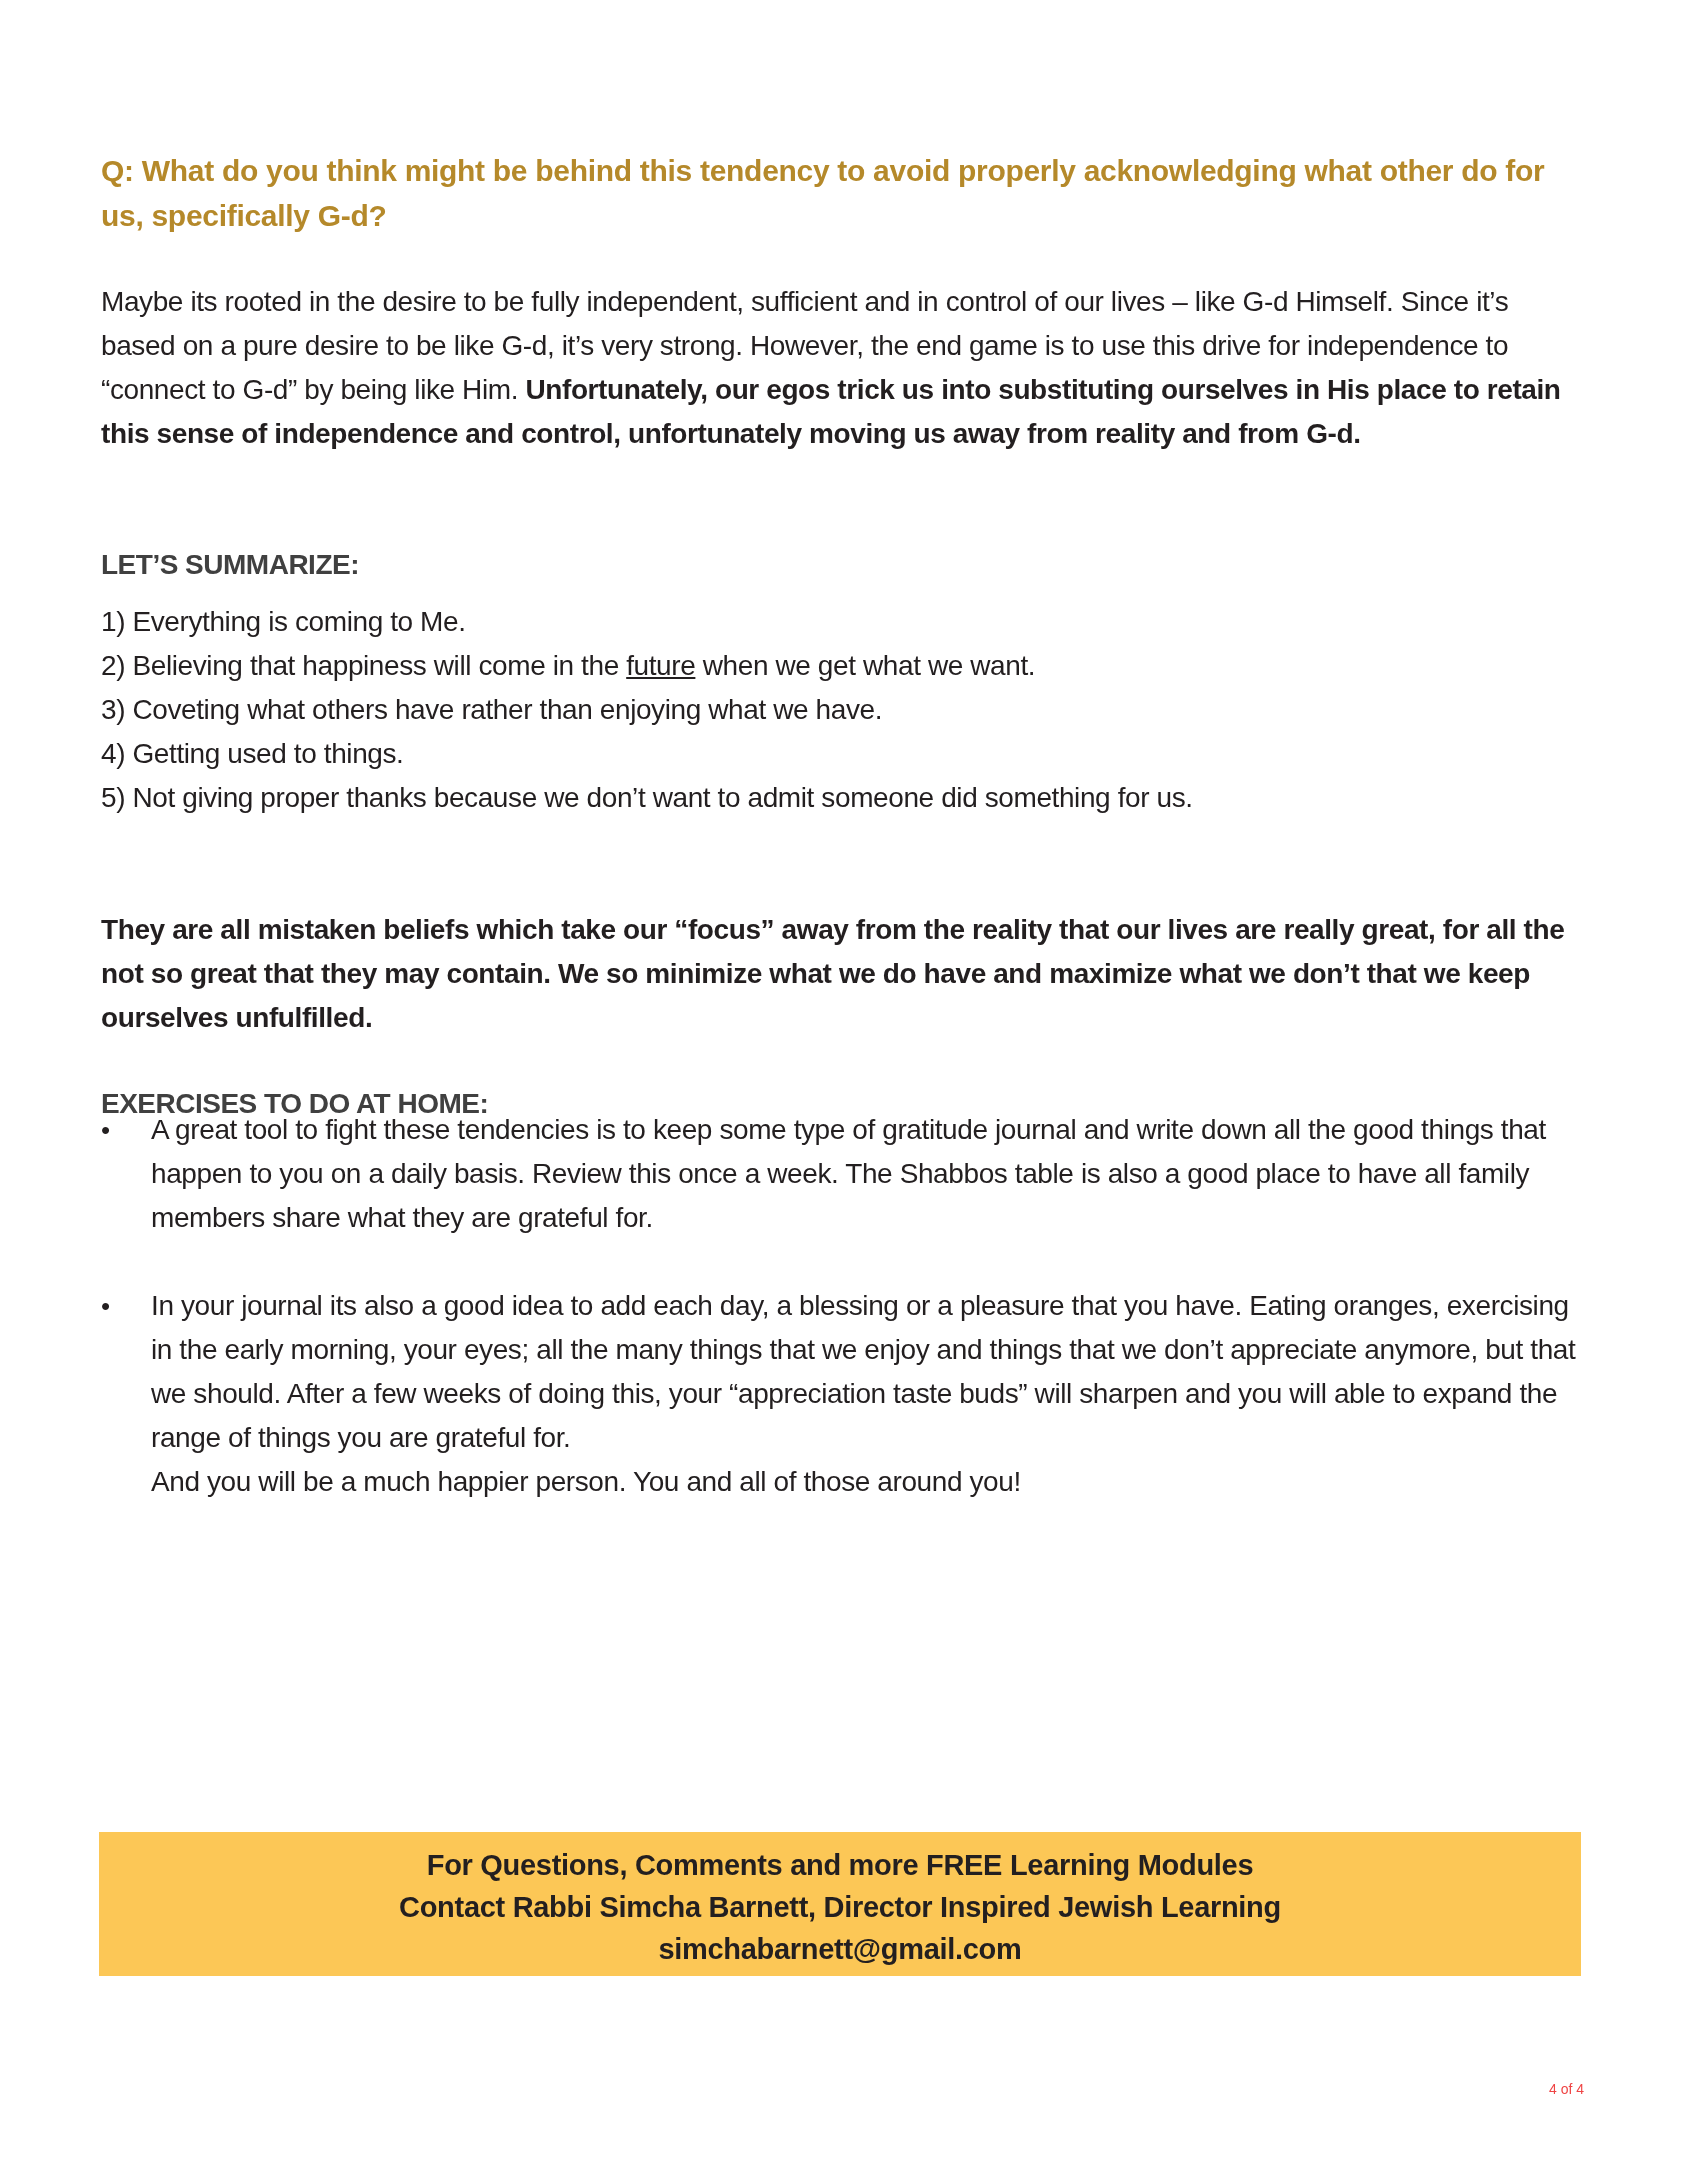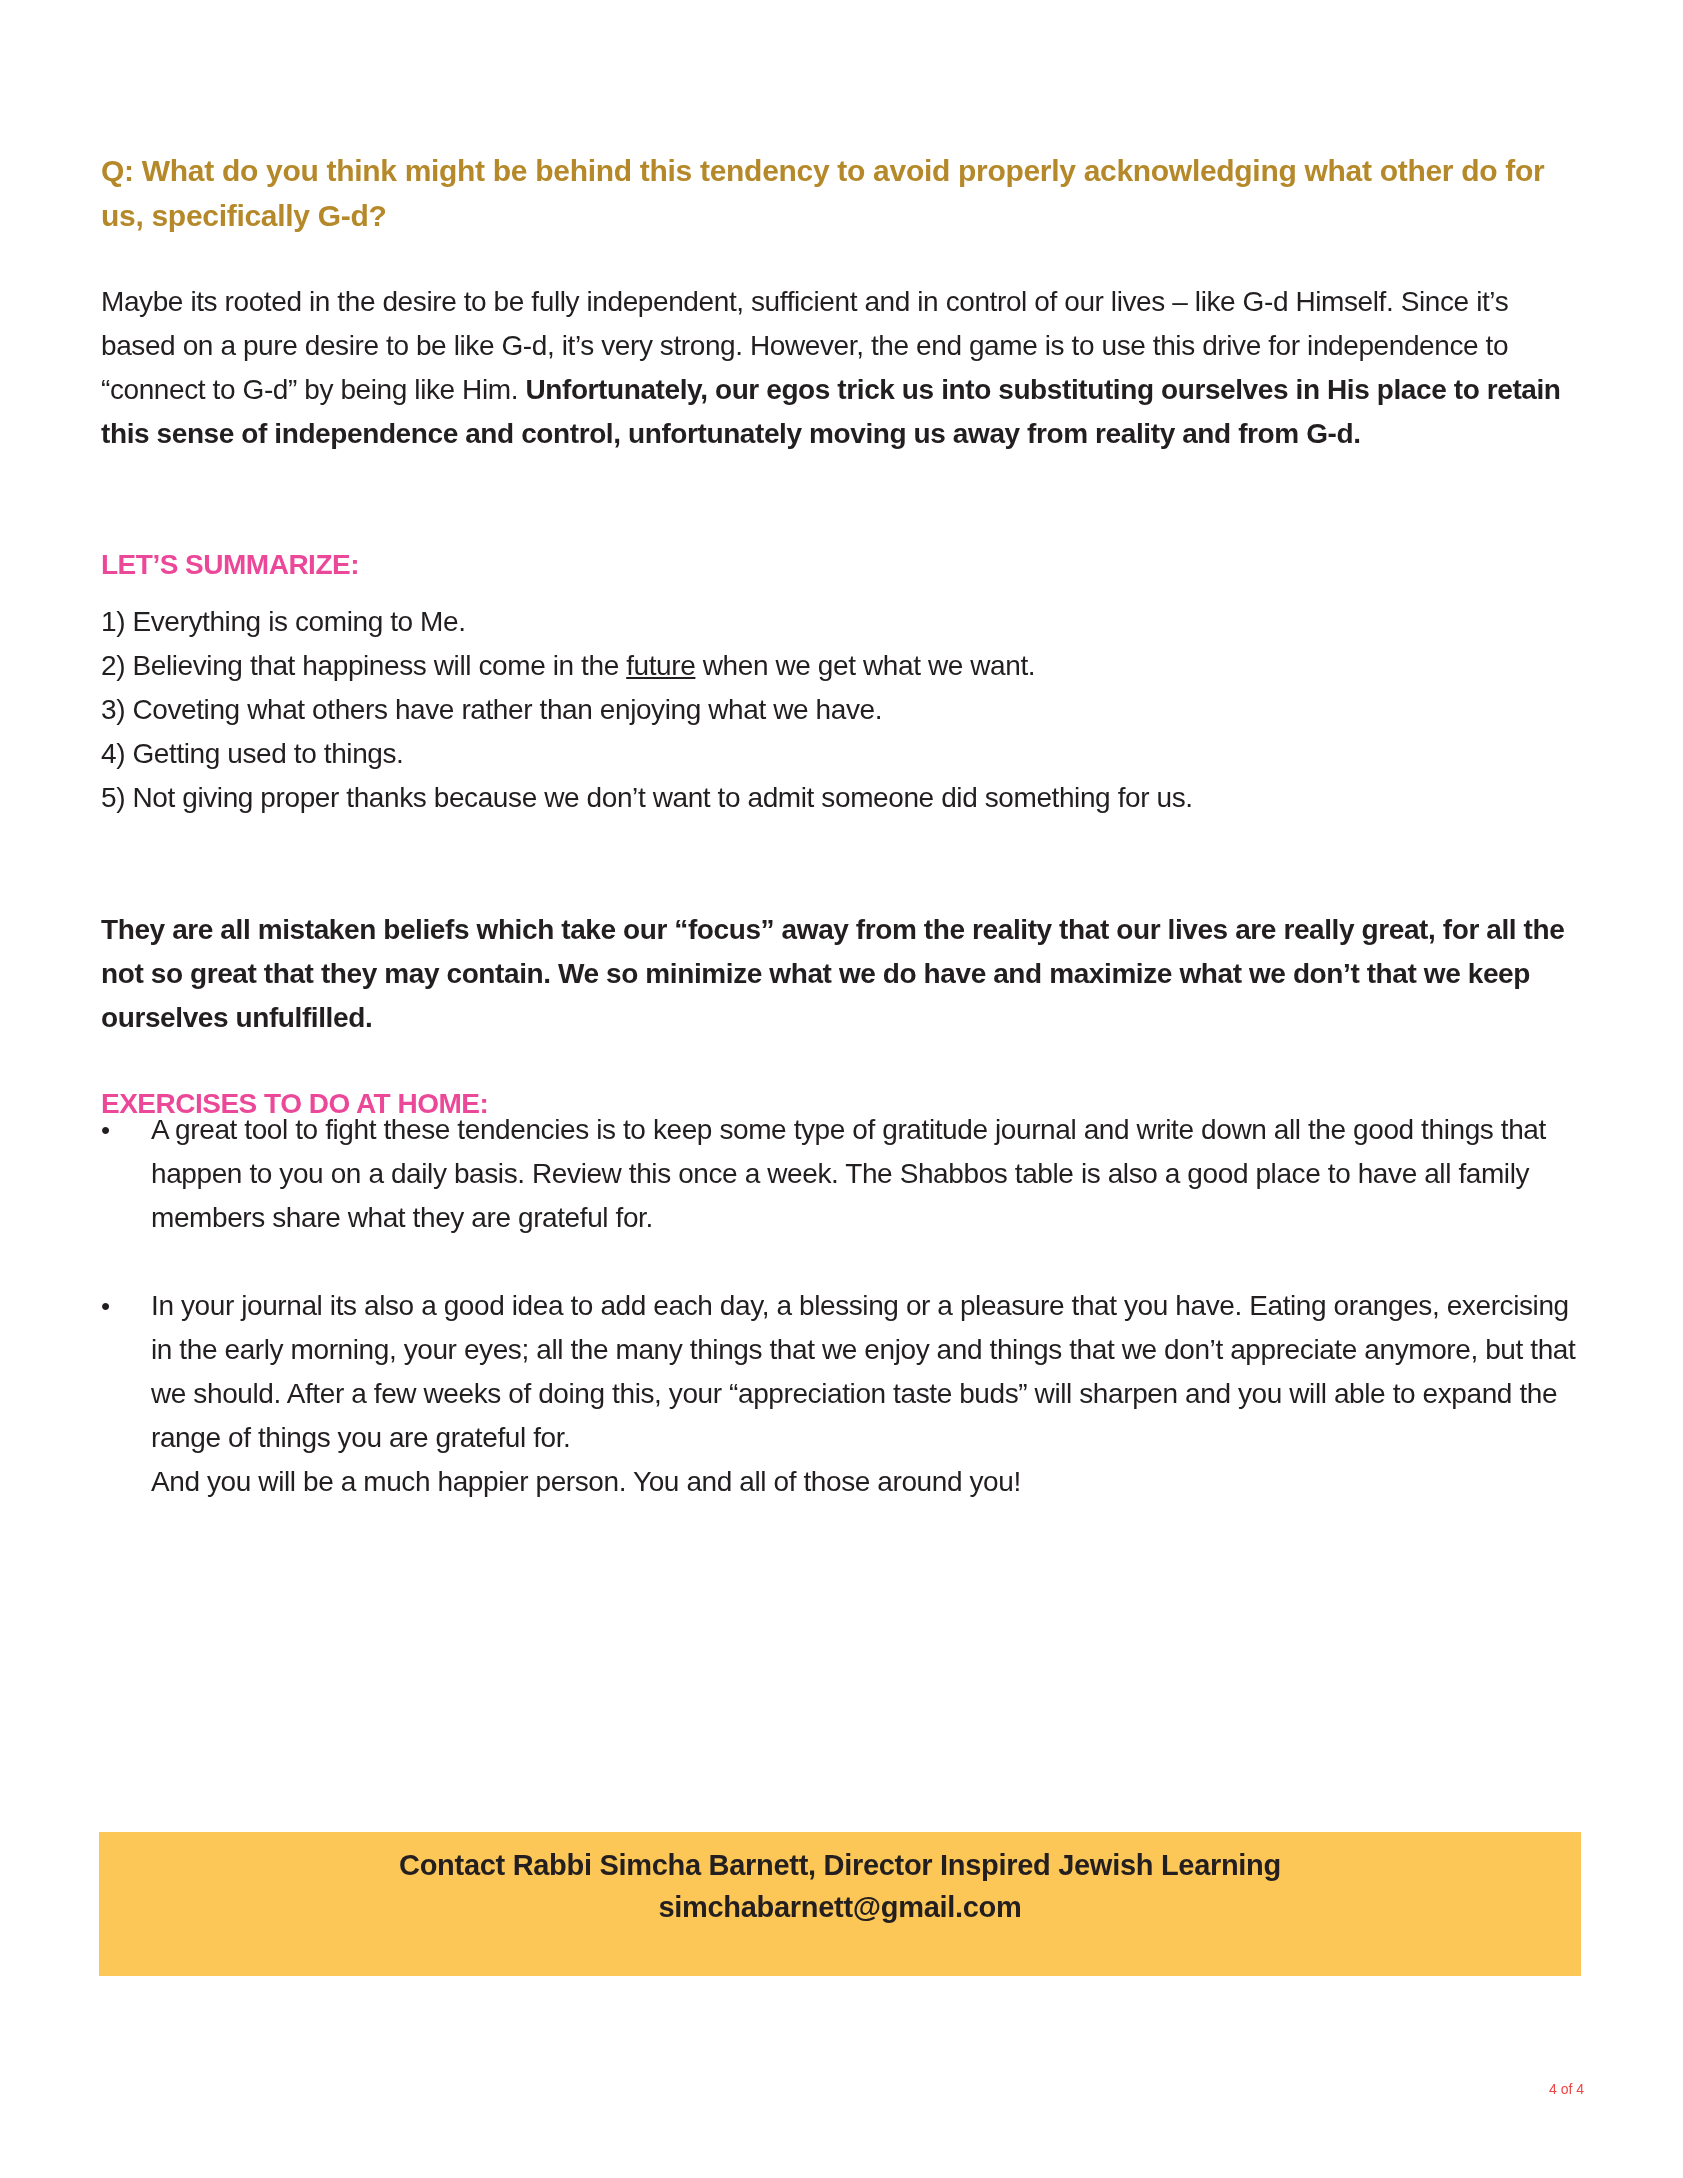--- a/index.html
+++ b/index.html
@@ -2,21 +2,21 @@
 <html><head>
 <meta charset="utf-8">
 <style>
   html,body{margin:0;padding:0;background:#ffffff;}
   body{width:1683px;height:2178px;position:relative;overflow:hidden;font-family:"Liberation Sans",sans-serif;color:#231f20;}
   .abs{position:absolute;left:101px;width:1485px;margin-top:33px;}
   .q{top:115px;color:#b5892a;font-weight:bold;font-size:30px;line-height:45px;letter-spacing:-0.3px;}
   .p{font-size:28px;line-height:44px;letter-spacing:-0.4px;}
   .p1{top:247px;}
   .b{font-weight:bold;}
-  .h{color:#ec4899;font-weight:bold;font-size:28px;line-height:40px;letter-spacing:-0.5px;}
+  .h{color:#404040;font-weight:bold;font-size:28px;line-height:40px;letter-spacing:-0.5px;}
   .h1{top:512px;}
   .list{top:567px;}
   .list div{height:44px;}
   .u{text-decoration:underline;}
   .p2{top:875px;font-weight:bold;}
   .h2{top:1051px;}
   .bullets{position:absolute;left:101px;width:1485px;top:1108px;}
   .bullet{position:relative;padding-left:50px;font-size:28px;line-height:44px;letter-spacing:-0.4px;}
   .bullet .dot{position:absolute;left:0;top:0;font-size:26px;}
   .bullet + .bullet{margin-top:44px;}
@@ -50,18 +50,19 @@
     <span>A great tool to fight these tendencies is to keep some type of gratitude journal and write down all the good things that happen to you on a daily basis.  Review this once a week.  The Shabbos table is also a good place to have all family members share what they are grateful for.</span>
   </div>
   <div class="bullet">
     <span class="dot">•</span>
     <span>In your journal its also a good idea to add each day, a blessing or a pleasure that you have.  Eating oranges, exercising in the early morning, your eyes; all the many things that we enjoy and things that we don’t appreciate anymore, but that we should. After a few weeks of doing this, your “appreciation taste buds” will sharpen and you will able to expand the range of things you are grateful for.</span><br>
     <span>And you will be a much happier person. You and all of those around you!</span>
   </div>
 </div>
 
 <div class="footer">
+  <div>For Questions, Comments and more FREE Learning Modules</div>
   <div>Contact Rabbi Simcha Barnett, Director Inspired Jewish Learning</div>
   <div>simchabarnett@gmail.com</div>
 </div>
 
 <div class="pagenum">4 of 4</div>
 
 
 </body></html>

